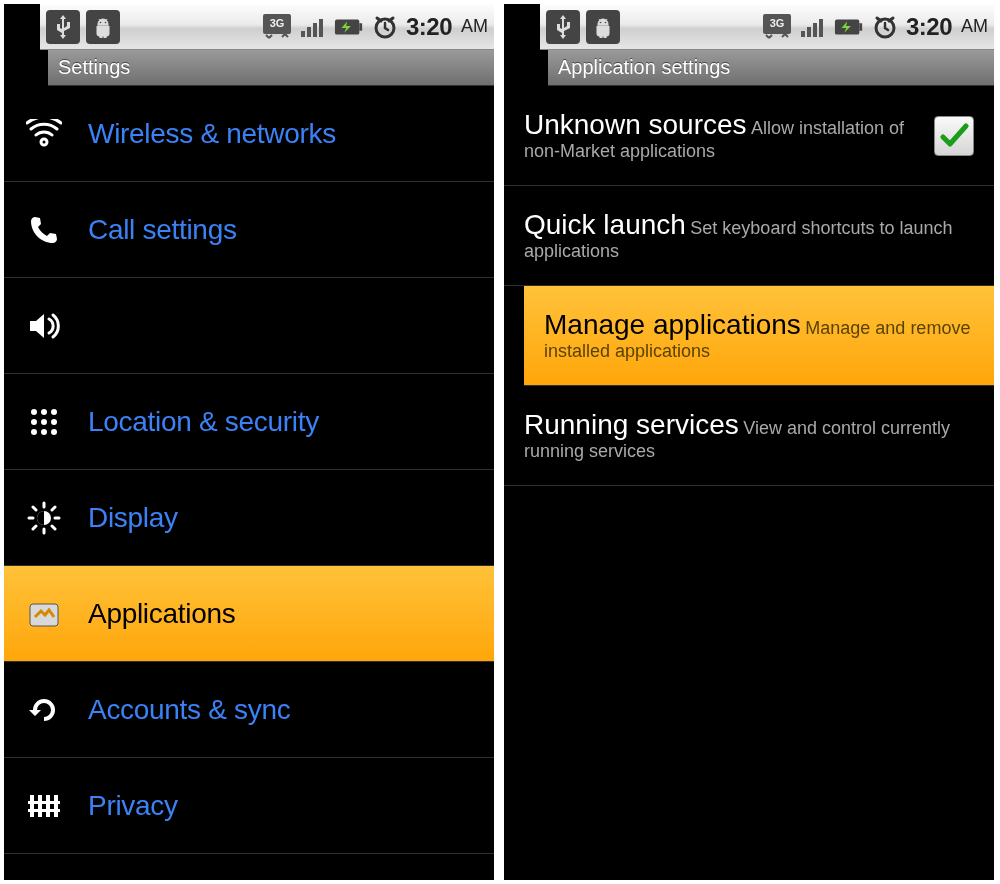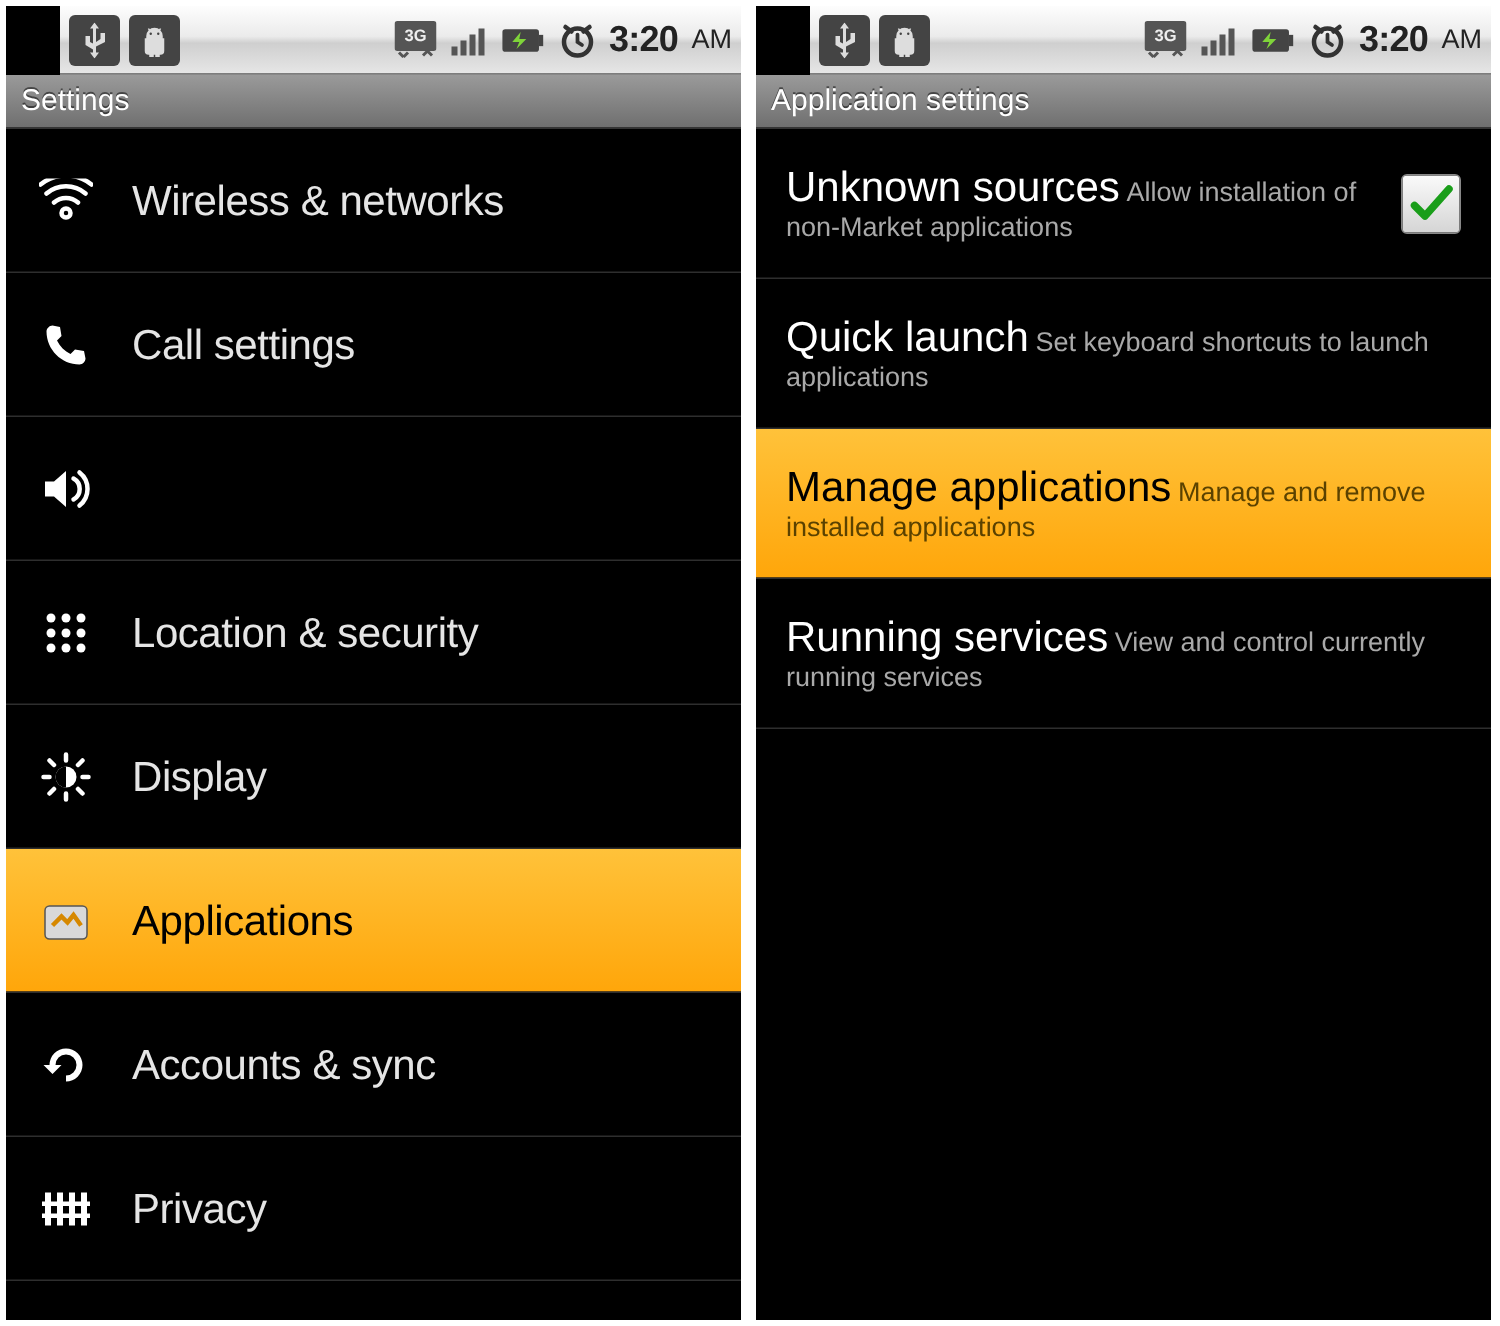--- a/index.html
+++ b/index.html
@@ -55,35 +55,36 @@
   .titlebar {
     height: 36px;
     background: linear-gradient(#9a9a9a, #6f6f6f);
     color: #fff;
     font-size: 20px;
     font-weight: 500;
     display:flex; align-items:center;
     padding: 0 10px;
     text-shadow: 0 -1px 0 rgba(0,0,0,.5);
     border-bottom: 1px solid #333;
+    margin-left: 44px;
   }
   
   .list {
     flex:1;
     background:#000;
     overflow:hidden;
   }
   .row {
     min-height: 96px;
     border-bottom: 1px solid #2e2e2e;
     display:flex;
     align-items:center;
     padding: 0 18px;
     gap: 22px;
-    color:#e5e5e5;
+    color:#3b82f6;
   }
   .row.selected {
     background: linear-gradient(#ffc23a, #ffa60a);
     color:#000;
   }
   .row .icon {
     width: 44px; height: 44px;
     display:flex; align-items:center; justify-content:center;
     flex-shrink:0;
     color:inherit;
@@ -102,20 +103,21 @@
     padding: 14px 20px;
     border-bottom: 1px solid #2e2e2e;
     display:flex;
     align-items:center;
     gap: 14px;
     color:#fff;
   }
   .row2.selected {
     background: linear-gradient(#ffc23a, #ffa60a);
     color:#000;
+    margin-left:20px;
   }
   .row2 .label-wrap { flex:1; }
   .row2 .title2 {
     font-size: 28px;
     font-weight: 400;
   }
   .row2 .sub2 {
     font-size: 18px;
     color:#a9a9a9;
     margin-top: 4px;

